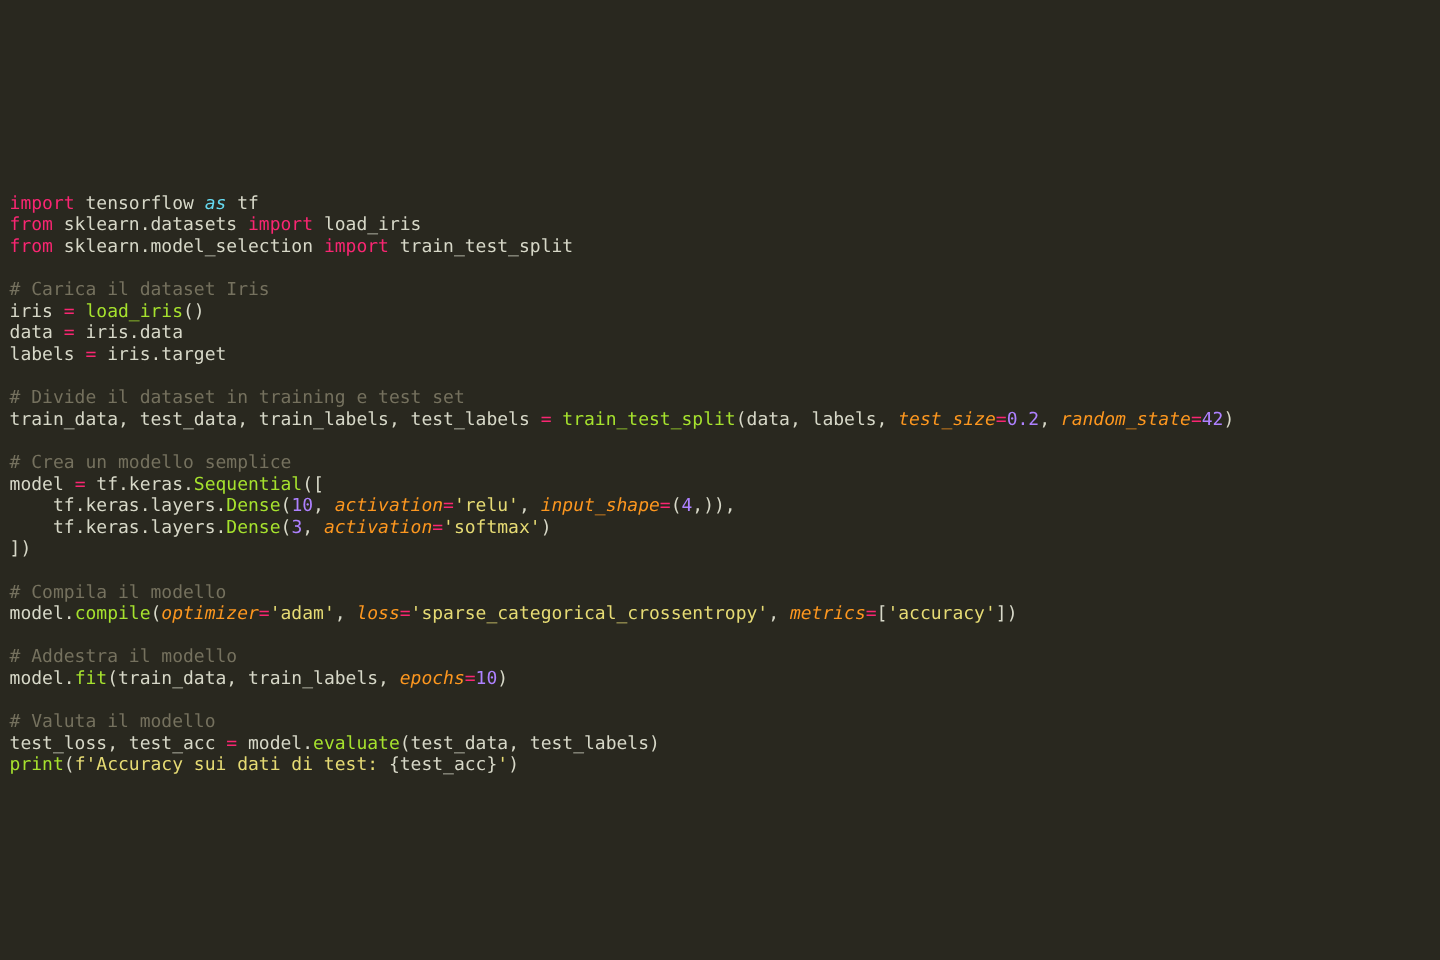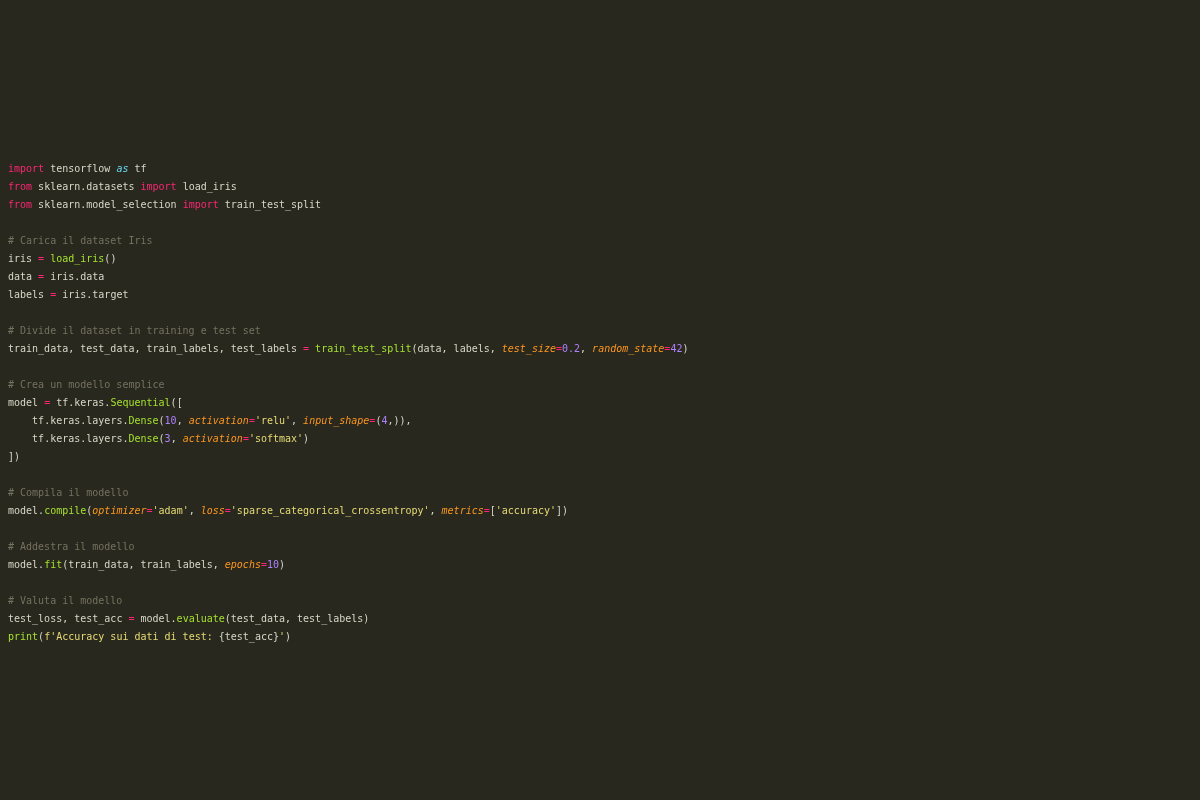--- a/index.html
+++ b/index.html
@@ -7,21 +7,21 @@
     padding: 0;
     width: 1200px;
     height: 800px;
     background: #29281f;
     overflow: hidden;
   }
   pre.code {
     margin: 0;
     padding: 160px 8px 8px 8px;
     font-family: "DejaVu Sans Mono", "Liberation Mono", Consolas, monospace;
-    font-size: 10px;
+    font-size: 15px;
     line-height: 18px;
     white-space: pre;
     color: #d7d8c8;
   }
   .tok { white-space: pre; }
   .kw     { color: #f92672; }
   .kw2    { color: #66d9ef; font-style: italic; }
   .nm     { color: #d7d8c8; }
   .pn     { color: #d7d8c8; }
   .op     { color: #f92672; }

